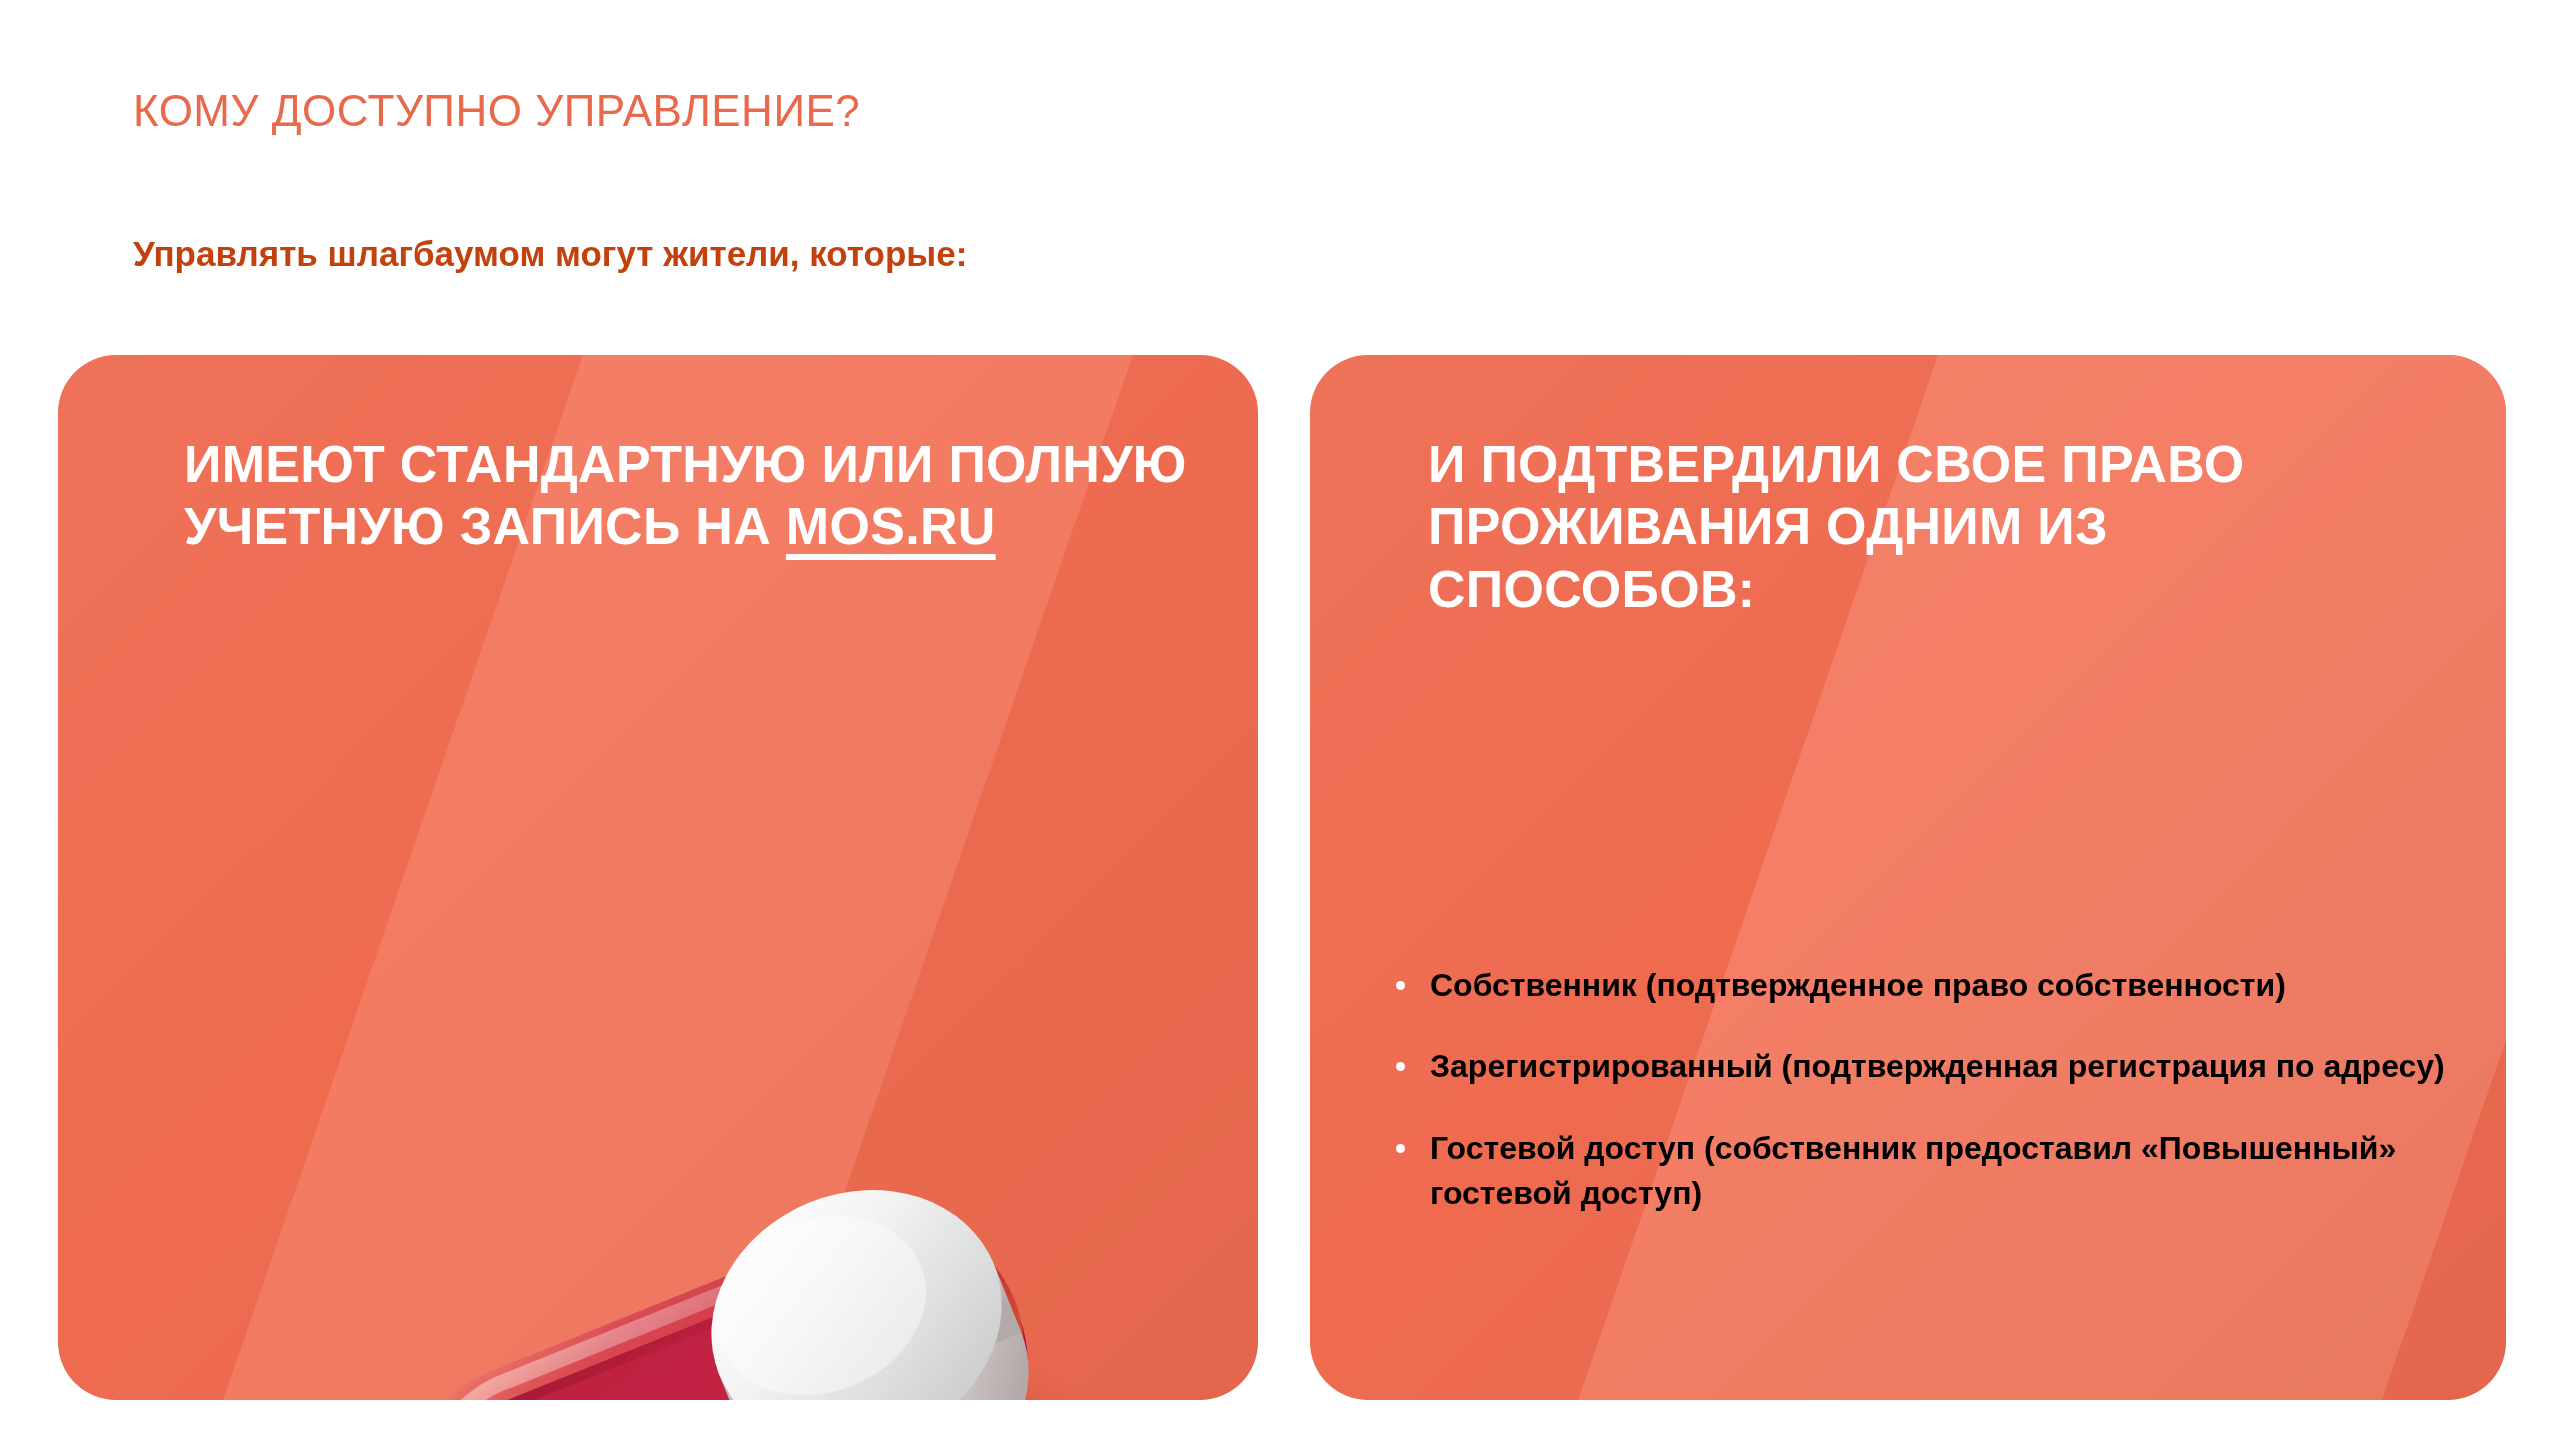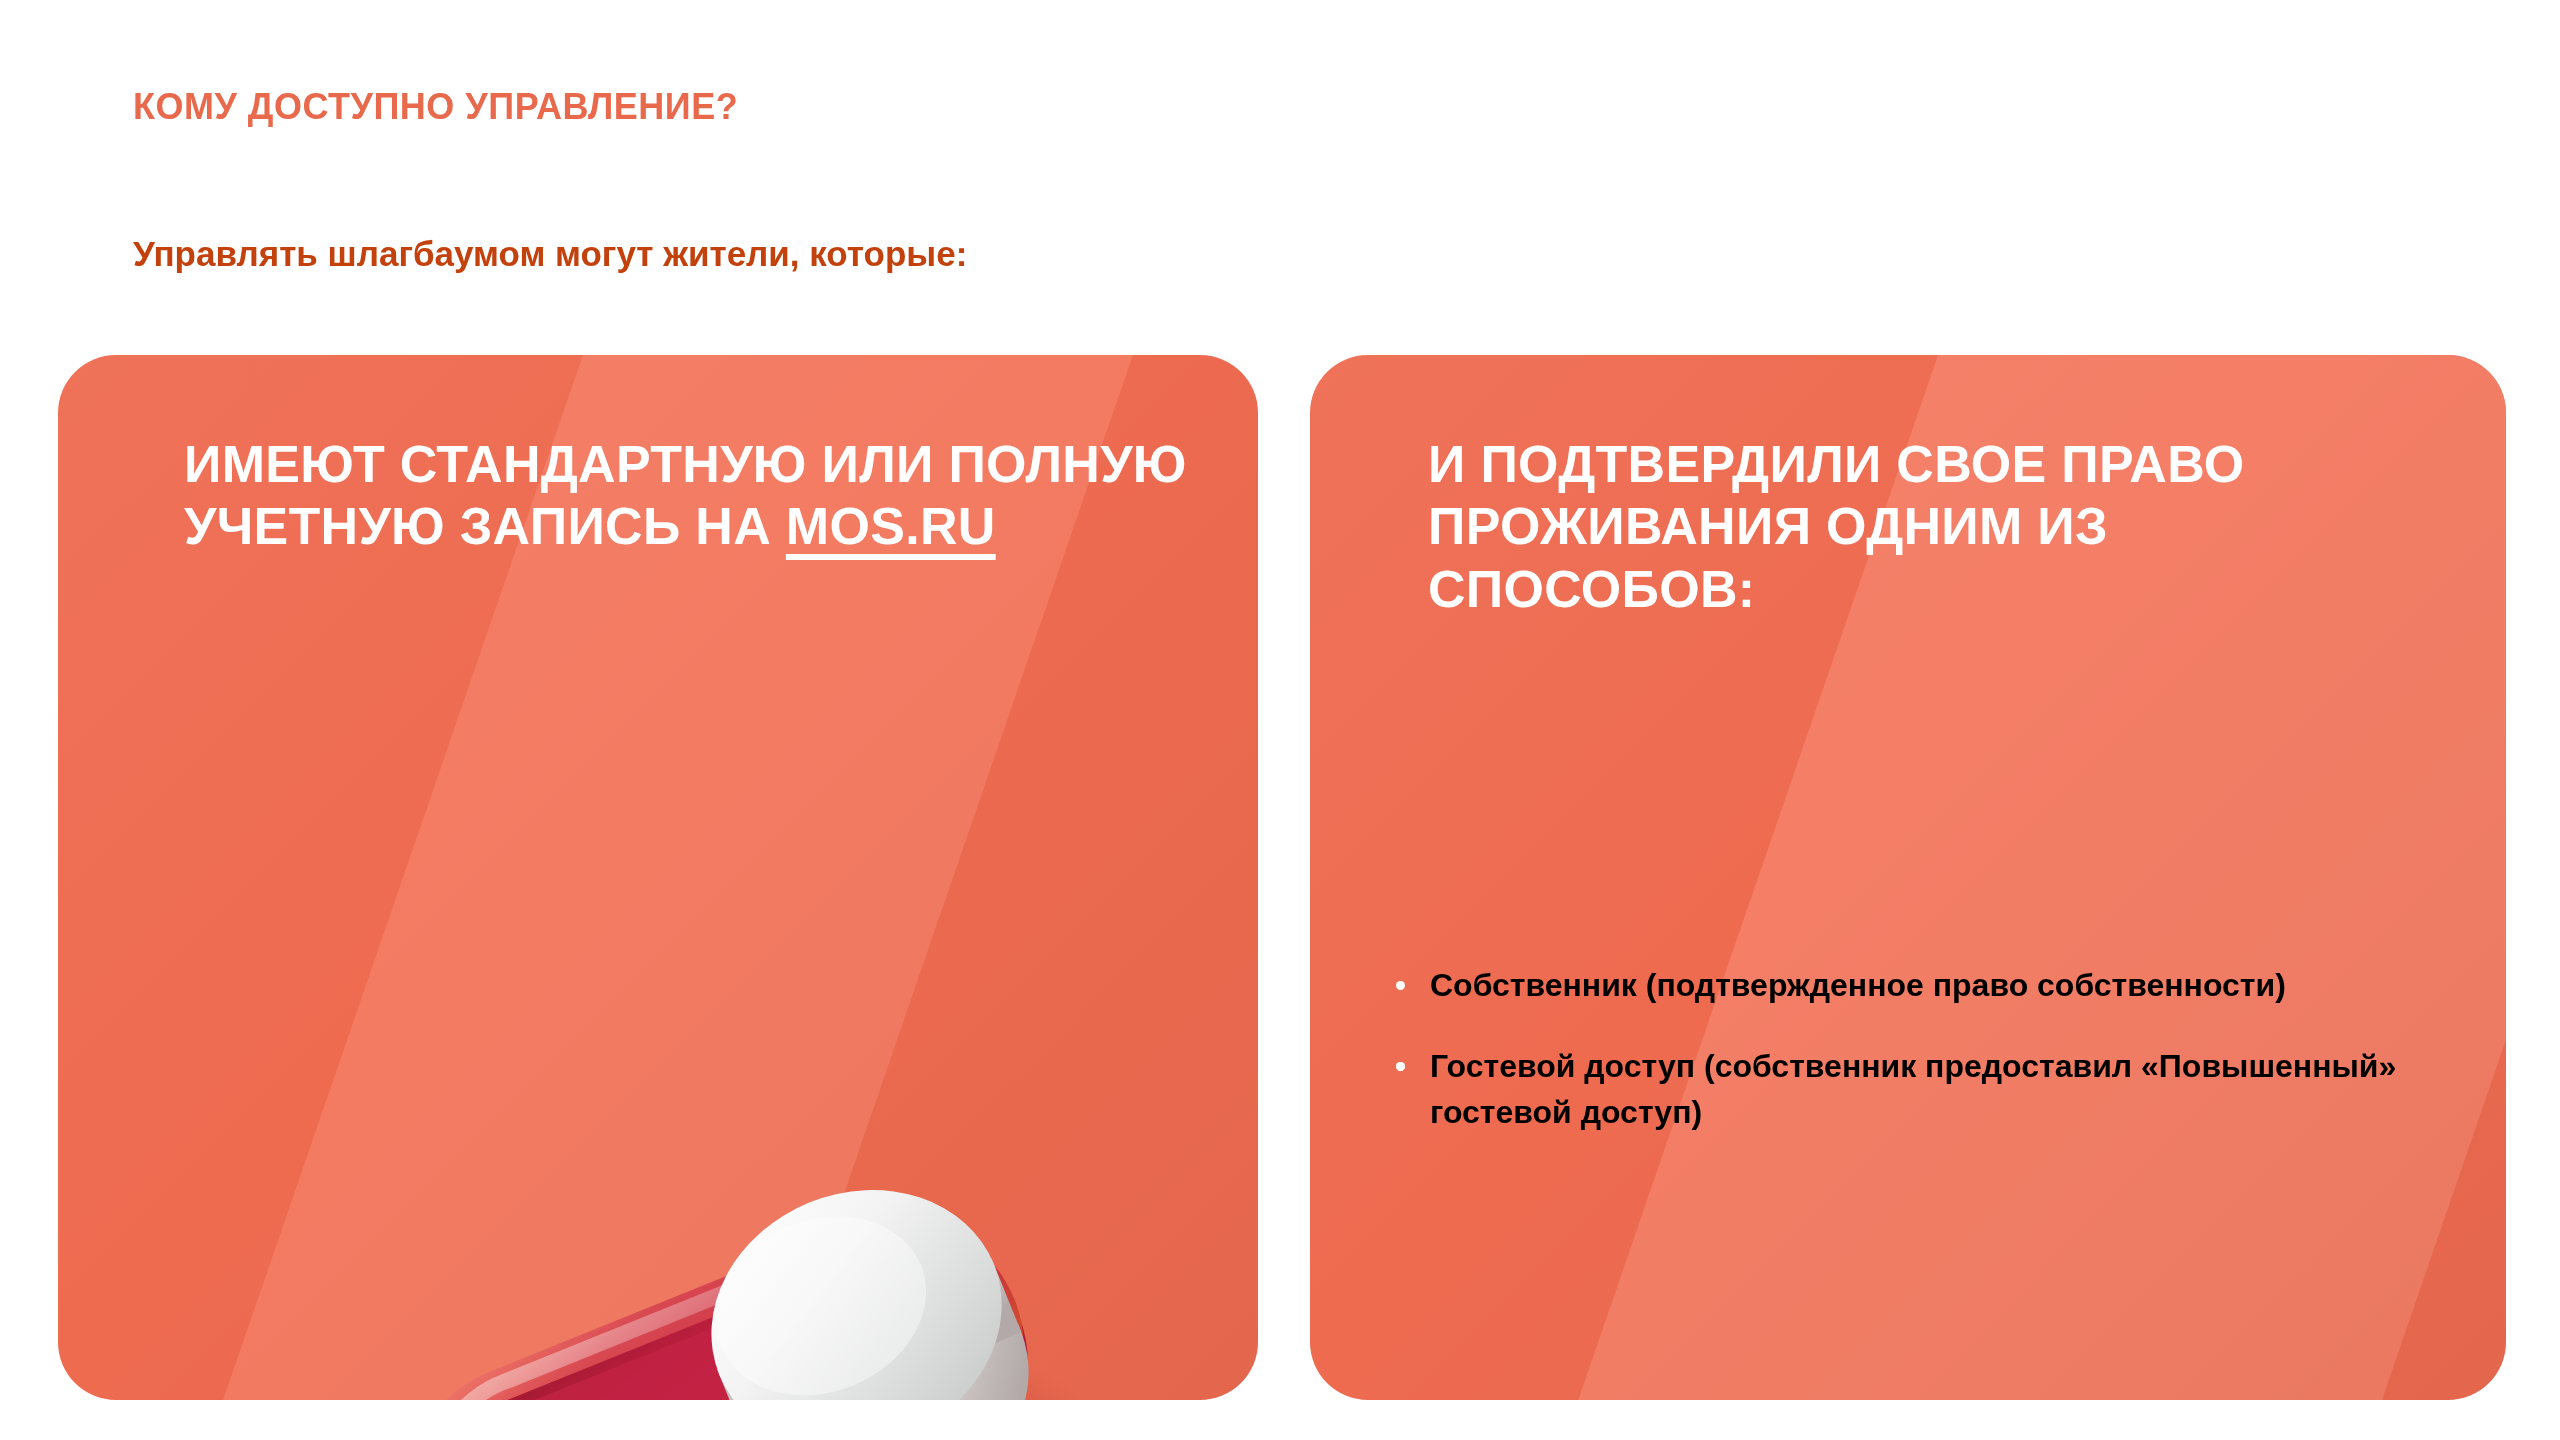--- a/index.html
+++ b/index.html
@@ -21,22 +21,22 @@
     width: 2560px;
     height: 1440px;
     background: #ffffff;
   }
 
   
   .page-title {
     position: absolute;
     left: 133px;
     top: 88px;
-    font-size: 36px;
-    font-weight: 700;
+    font-size: 44px;
+    font-weight: 400;
     letter-spacing: 0.5px;
     color: #e8694b;
     text-transform: uppercase;
     line-height: 1.05;
     white-space: nowrap;
   }
   .page-subtitle {
     position: absolute;
     left: 133px;
     top: 233px;
@@ -245,20 +245,21 @@
 
     <div class="card-heading">И ПОДТВЕРДИЛИ СВОЕ ПРАВО ПРОЖИВАНИЯ ОДНИМ ИЗ СПОСОБОВ:</div>
 
     <ul class="bullets">
       <li>
         <span class="dot"></span>
         <span>Собственник (подтвержденное право собственности)</span>
       </li>
       <li>
         <span class="dot"></span>
+        <span>Зарегистрированный (подтвержденная регистрация по адресу)</span>
       </li>
       <li>
         <span class="dot"></span>
         <span>Гостевой доступ (собственник предоставил «Повышенный» гостевой доступ)</span>
       </li>
     </ul>
   </div>
 
 </div>
 

